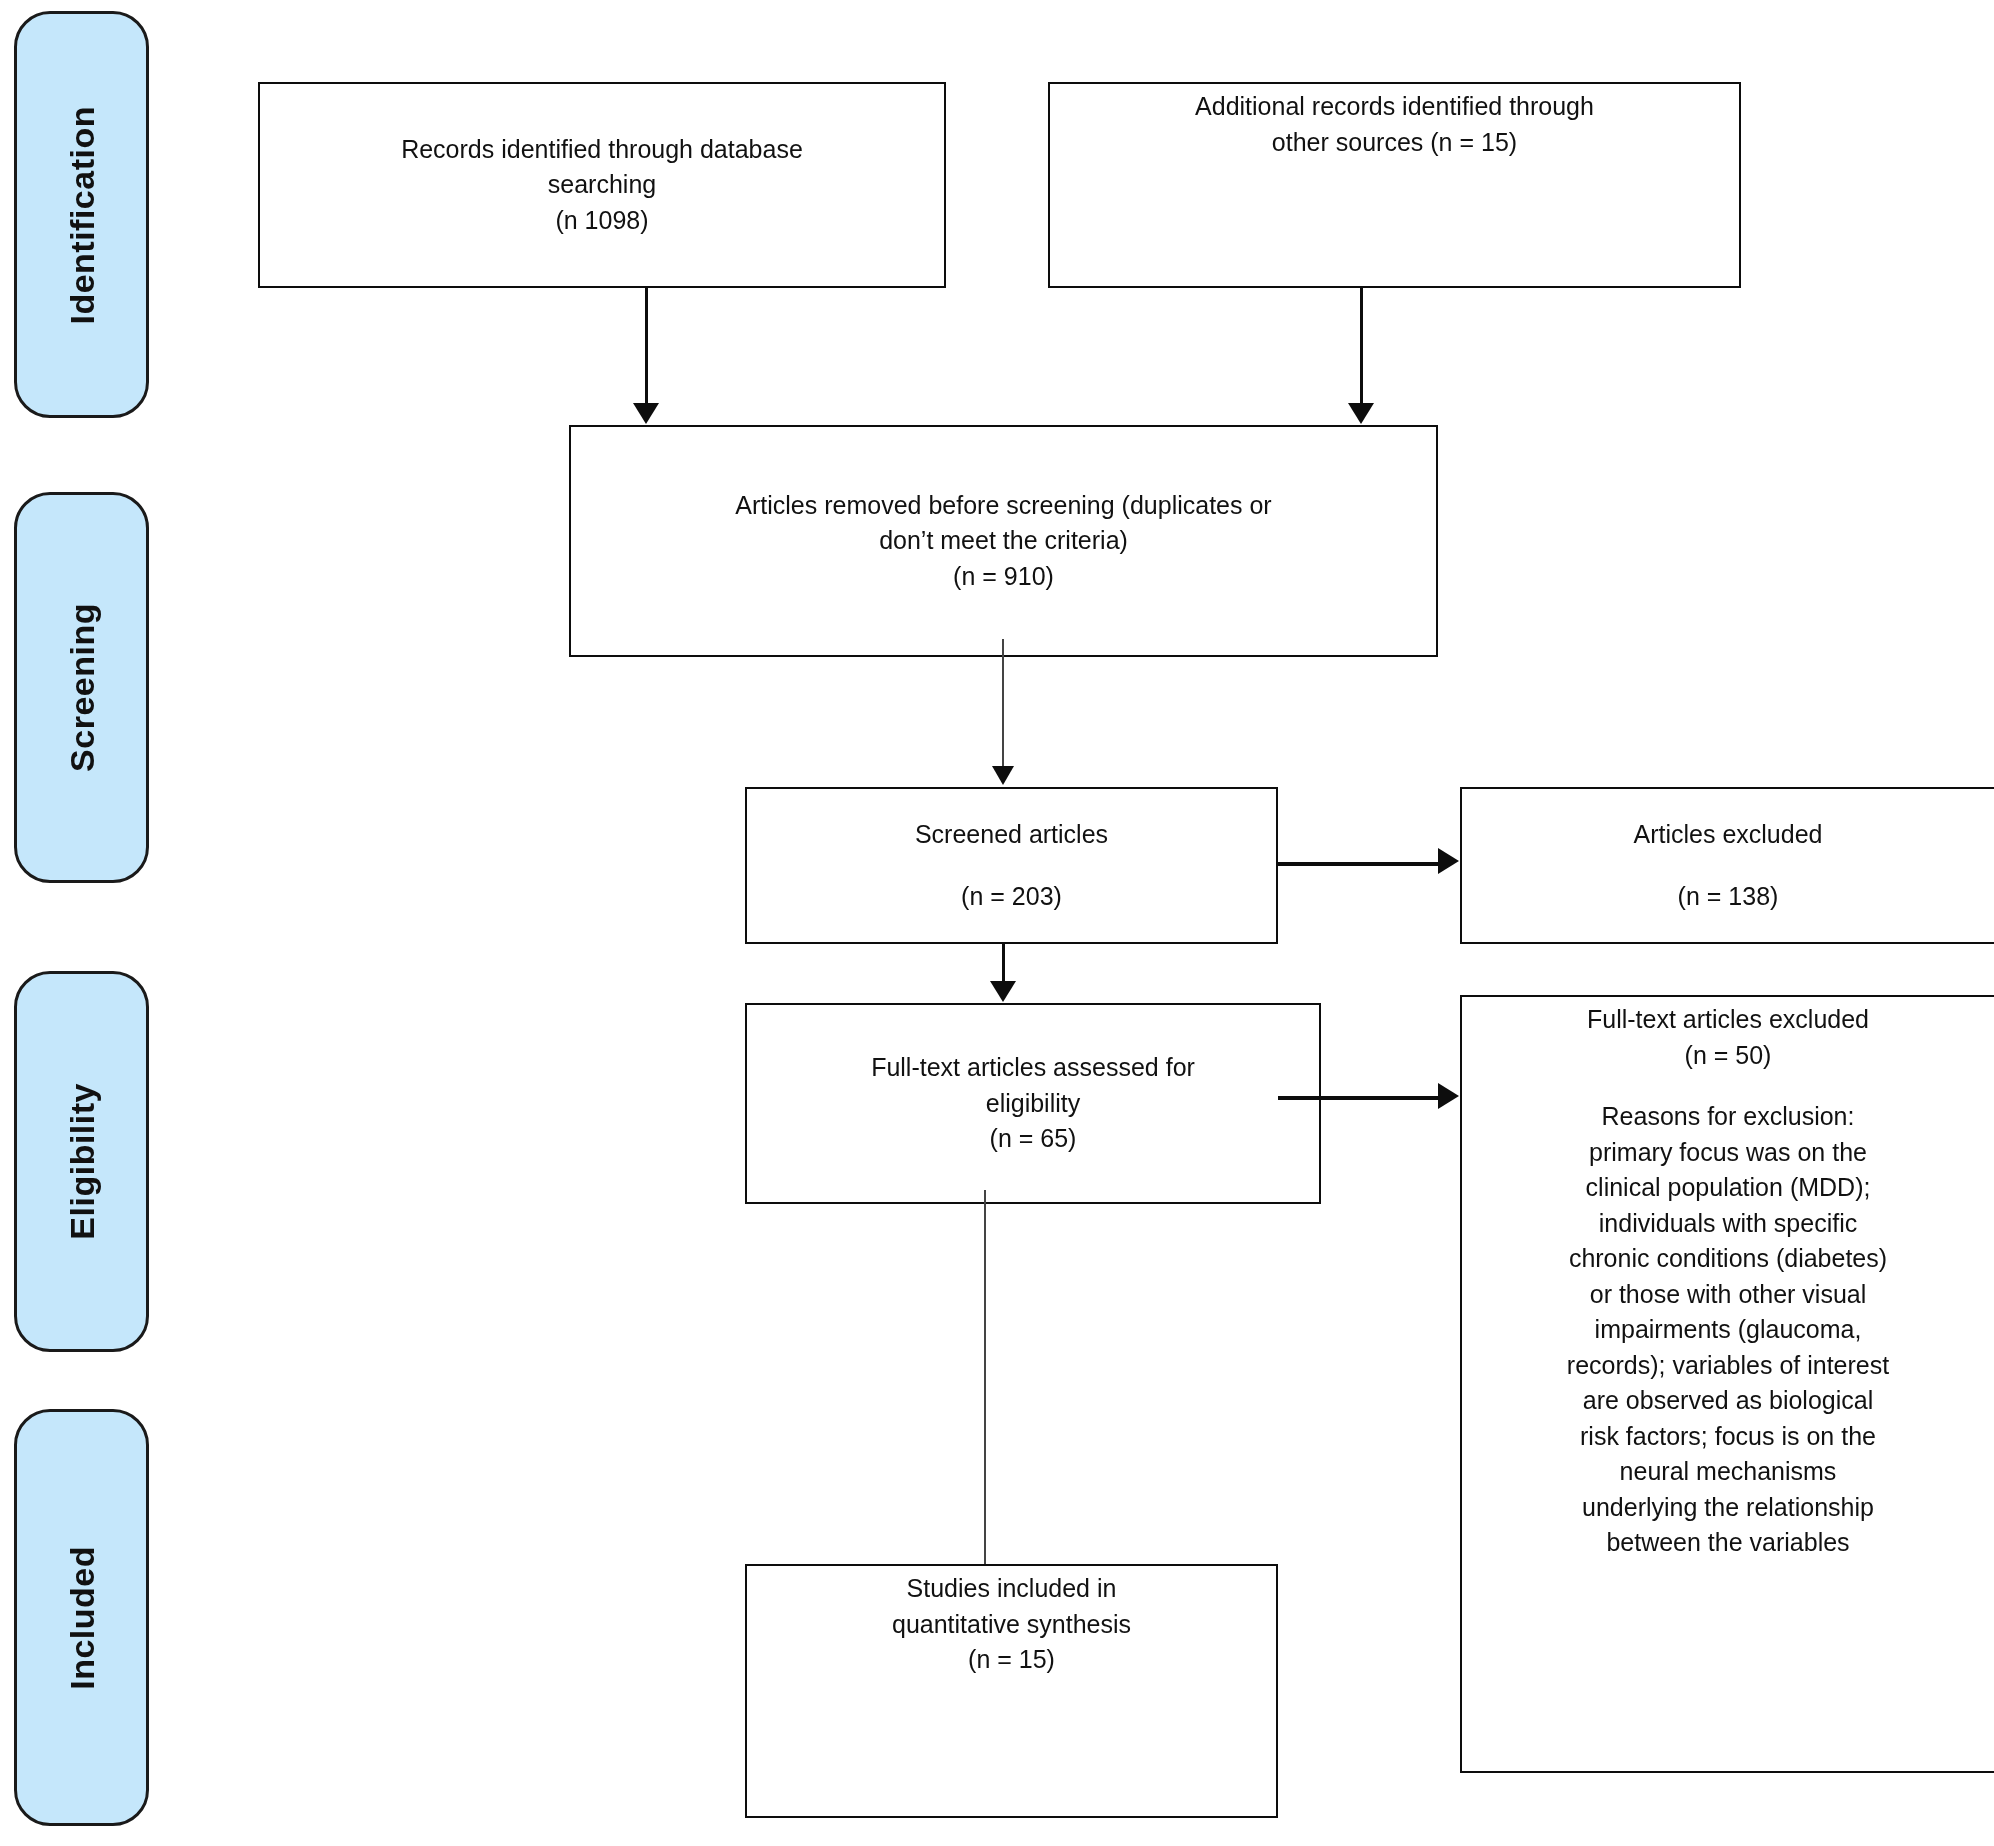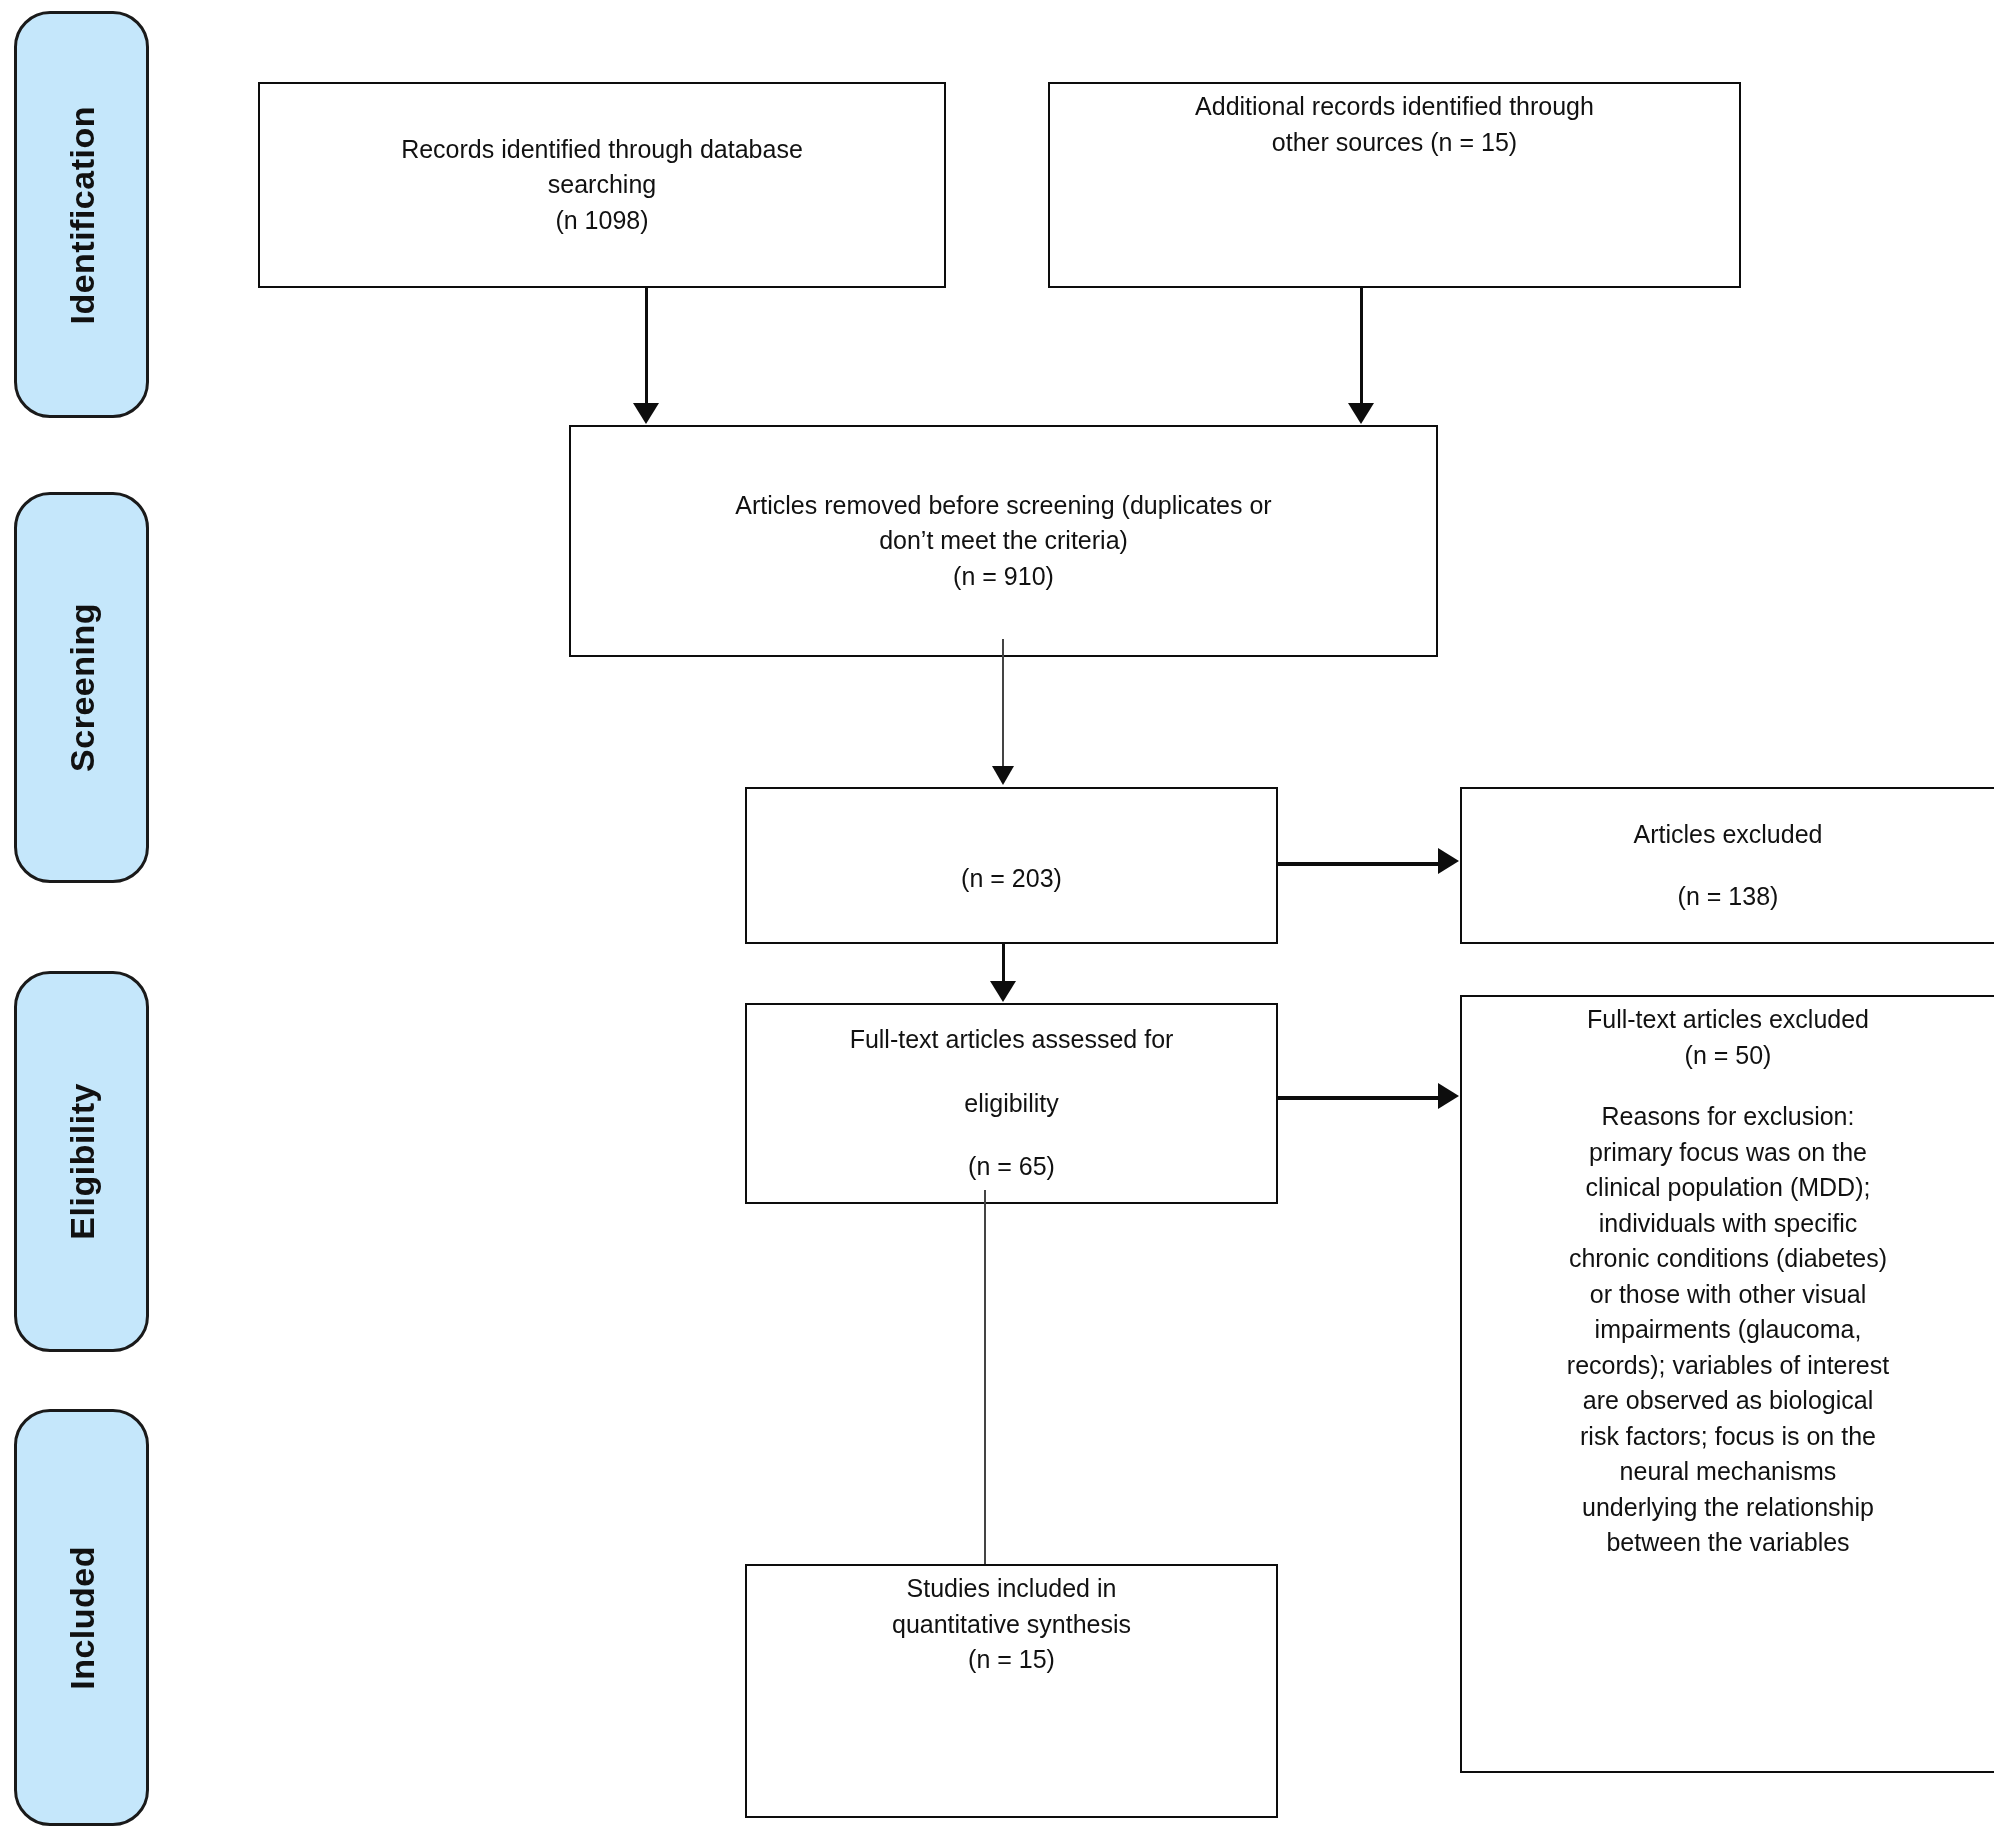--- a/index.html
+++ b/index.html
@@ -147,37 +147,38 @@
   <div class="flow-box" style="left:569px; top:425px; width:869px; height:232px;">
     <span class="line">Articles removed before screening (duplicates or</span>
     <span class="line">don’t meet the criteria)</span>
     <span class="line">(n = 910)</span>
   </div>
 
   <div class="v-line thin" style="left:1002px; top:639px; height:129px;"></div>
   <div class="arrow-down slim" style="left:992px; top:766px;"></div>
 
   <div class="flow-box" style="left:745px; top:787px; width:533px; height:157px;">
+    <span class="line">Screened articles</span>
     <span class="spacer"></span>
     <span class="line">(n = 203)</span>
   </div>
 
   <div class="flow-box" style="left:1460px; top:787px; width:536px; height:157px;">
     <span class="line">Articles excluded</span>
     <span class="spacer"></span>
     <span class="line">(n = 138)</span>
   </div>
 
   <div class="h-line" style="left:1278px; top:862px; width:161px;"></div>
   <div class="arrow-right" style="left:1438px; top:848px;"></div>
 
   <div class="v-line" style="left:1002px; top:944px; width:2.6px; height:41px;"></div>
   <div class="arrow-down" style="left:990px; top:981px;"></div>
 
-  <div class="flow-box" style="left:745px; top:1003px; width:533px; height:201px;gap:28px;">
+  <div class="flow-box" style="left:745px; top:1003px; width:576px; height:201px;">
     <span class="line">Full-text articles assessed for</span>
     <span class="line">eligibility</span>
     <span class="line">(n = 65)</span>
   </div>
 
   <div class="flow-box top-align" style="left:1460px; top:995px; width:536px; height:778px;">
     <span class="line">Full-text articles excluded</span>
     <span class="line">(n = 50)</span>
     <span class="spacer"></span>
     <span class="line">Reasons for exclusion:</span>

